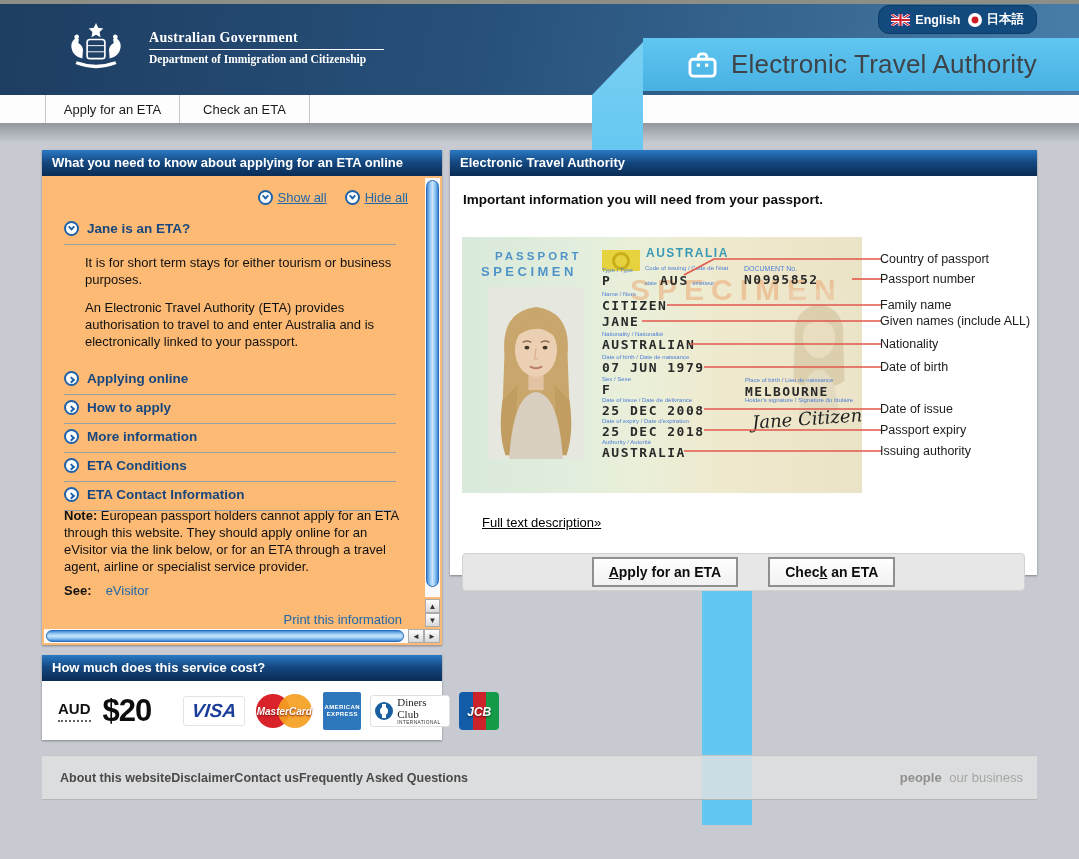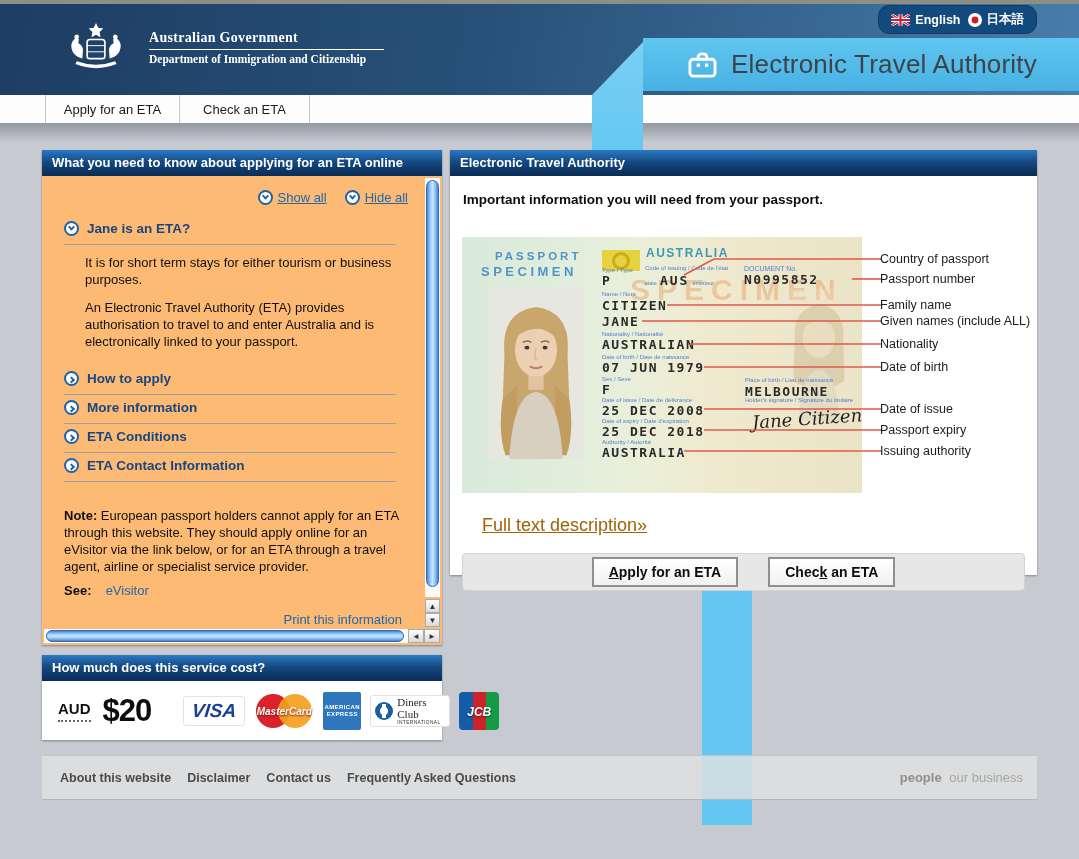--- a/index.html
+++ b/index.html
@@ -146,33 +146,33 @@
   .pp-coderow .cval { font-family:"DejaVu Sans Mono", monospace; font-weight:bold; font-size:13px; letter-spacing:2px; color:#2a2a2a; }
   .pp-sig { position:absolute; left:290px; top:171px; font-family:"DejaVu Serif", serif; font-style:italic;
             font-size:18px; color:#1d1d1d; transform:rotate(-4deg); white-space:nowrap; }
   .pp-mrz { position:absolute; left:0; bottom:0; width:400px; height:46px; background:#f5f3e2; }
   .mrz-line { position:absolute; left:11px; font-family:"DejaVu Sans Mono", monospace; font-weight:bold;
               font-size:12.5px; color:#191919; letter-spacing:0; white-space:nowrap; }
   .leader-svg { position:absolute; left:0; top:0; width:424px; height:270px; overflow:visible; pointer-events:none; }
 
   .pp-tag { position:absolute; left:430px; font-size:12.5px; color:#1c1c1c; white-space:nowrap; }
 
-  .fulltext-link { position:absolute; left:32px; top:339px; color:#a16207; font-size:18px;
+  .fulltext-link { position:absolute; left:32px; top:339px; color:#000000; font-size:13px;
                    text-decoration:underline; cursor:pointer; }
   .btnbar { position:absolute; left:12px; top:377px; width:563px; height:38px; background:#e7e7e7;
             border:1px solid #d2d2d2; border-radius:4px; display:flex; align-items:center; justify-content:center; gap:30px; }
   .eta-btn { background:linear-gradient(180deg,#ffffff,#f1f1f1); border:2px solid #8f8f8f; padding:5px 15px;
              font-size:14px; font-weight:bold; color:#0d0d0d; cursor:pointer; font-family:"Liberation Sans", sans-serif; }
   .eta-btn .key { text-decoration:underline; }
 
   
   .footer { position:absolute; left:42px; top:755px; width:995px; height:45px;
             background:rgba(225,225,225,.82); border-top:1px solid #c4c4c4; border-bottom:1px solid #b5b5b5;
             display:flex; align-items:center; z-index:2; }
-  .footer-links { display:flex; gap:16px; margin-left:18px; }
+  .footer-links { display:flex; margin-left:18px; }
   .footer-link { font-size:12.5px; font-weight:bold; color:#4a4a4a; cursor:pointer; }
   .tagline { margin-left:auto; margin-right:14px; font-size:13px; }
   .tag-bold { font-weight:bold; color:#8f8f8f; }
   .tag-rest { color:#a6a6a6; margin-left:4px; }
 </style>
 </head>
 <body>
 
 <div id="page">
 
@@ -267,20 +267,26 @@
           <span class="acc-title">Jane is an ETA?</span>
         </div>
         <div class="acc-body">
           <p>It is for short term stays for either tourism or business purposes.</p>
           <p>An Electronic Travel Authority (ETA) provides authorisation to travel to and enter Australia and is electronically linked to your passport.</p>
         </div>
         <div class="acc-row">
           <span class="cicon">
               <span class="chev chev-right"></span>
             </span>
+          <span class="acc-title">Applying online</span>
+        </div>
+        <div class="acc-row">
+          <span class="cicon">
+              <span class="chev chev-right"></span>
+            </span>
           <span class="acc-title">How to apply</span>
         </div>
         <div class="acc-row">
           <span class="cicon">
               <span class="chev chev-right"></span>
             </span>
           <span class="acc-title">More information</span>
         </div>
         <div class="acc-row">
           <span class="cicon">

